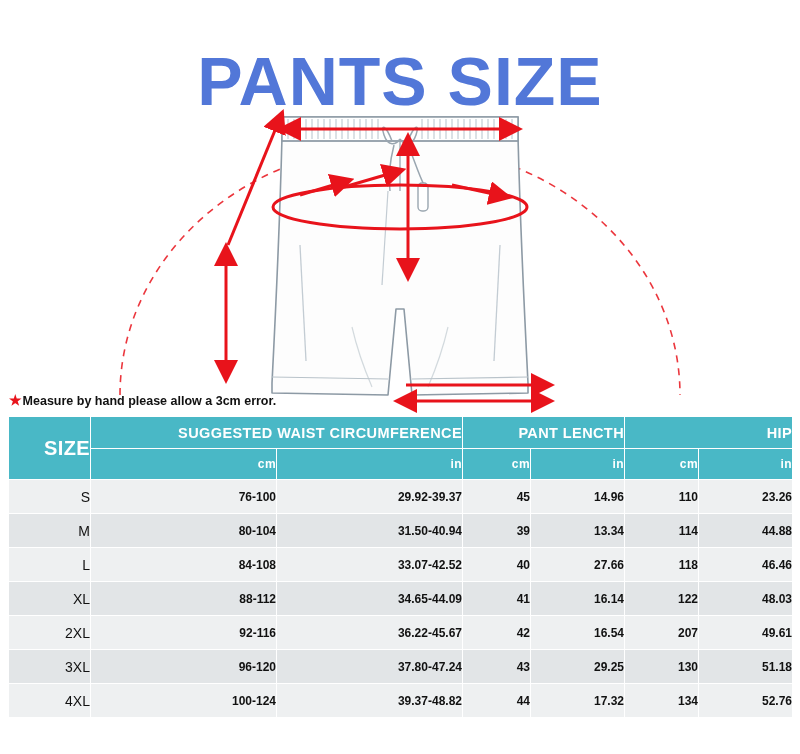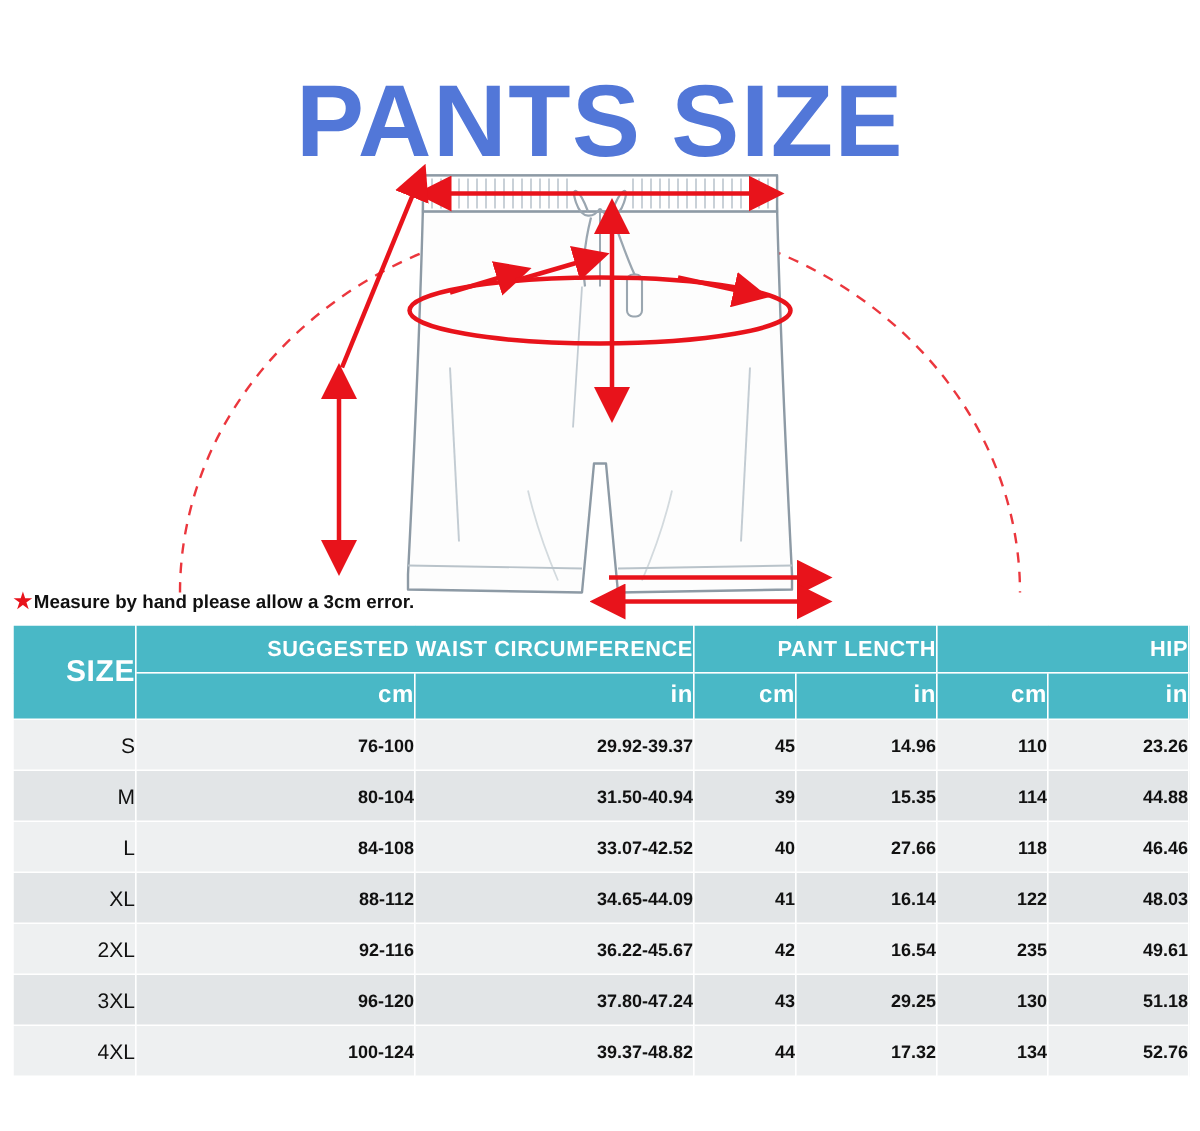--- a/index.html
+++ b/index.html
@@ -85,21 +85,21 @@
   table.size-table thead th {
     background: #49b8c6;
     color: #ffffff;
     font-weight: bold;
     font-size: 14.5px;
     letter-spacing: 0.4px;
     height: 31px;
     padding: 0;
   }
   table.size-table thead th.unit {
-    font-size: 16px;
+    font-size: 12px;
     font-weight: bold;
     height: 30px;
   }
   table.size-table thead th.size-cell {
     font-size: 20px;
   }
   table.size-table tbody td {
     height: 33px;
     font-size: 12px;
     font-weight: bold;
@@ -257,21 +257,21 @@
             <td>45</td>
             <td>14.96</td>
             <td>110</td>
             <td>23.26</td>
           </tr>
           <tr class="even">
             <td class="size-col">M</td>
             <td>80-104</td>
             <td>31.50-40.94</td>
             <td>39</td>
-            <td>15.35</td>
+            <td>13.34</td>
             <td>114</td>
             <td>44.88</td>
           </tr>
           <tr class="odd">
             <td class="size-col">L</td>
             <td>84-108</td>
             <td>33.07-42.52</td>
             <td>40</td>
             <td>27.66</td>
             <td>118</td>
@@ -285,21 +285,21 @@
             <td>16.14</td>
             <td>122</td>
             <td>48.03</td>
           </tr>
           <tr class="odd">
             <td class="size-col">2XL</td>
             <td>92-116</td>
             <td>36.22-45.67</td>
             <td>42</td>
             <td>16.54</td>
-            <td>235</td>
+            <td>207</td>
             <td>49.61</td>
           </tr>
           <tr class="even">
             <td class="size-col">3XL</td>
             <td>96-120</td>
             <td>37.80-47.24</td>
             <td>43</td>
             <td>29.25</td>
             <td>130</td>
             <td>51.18</td>

